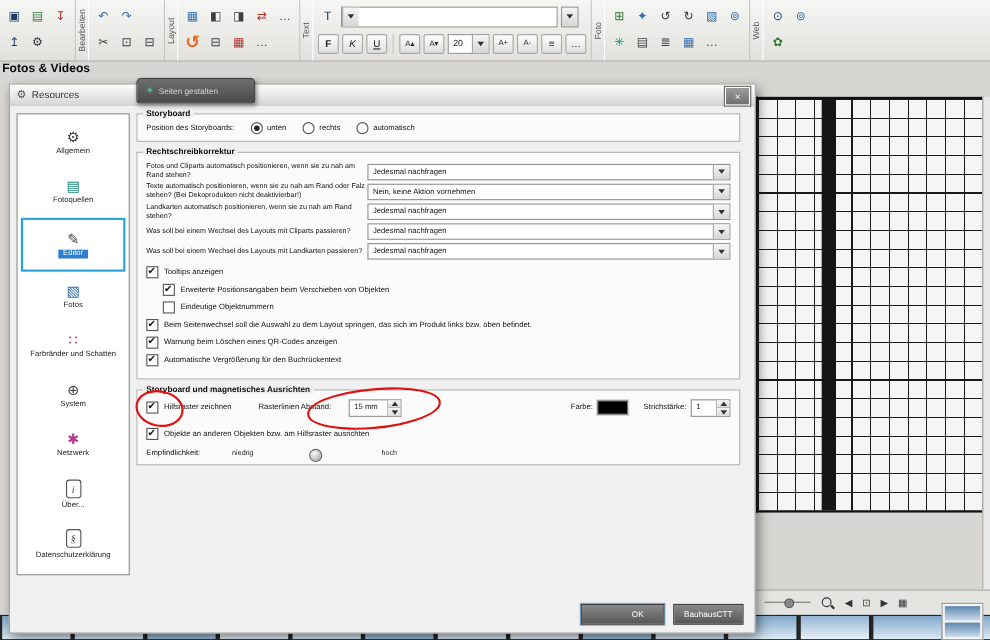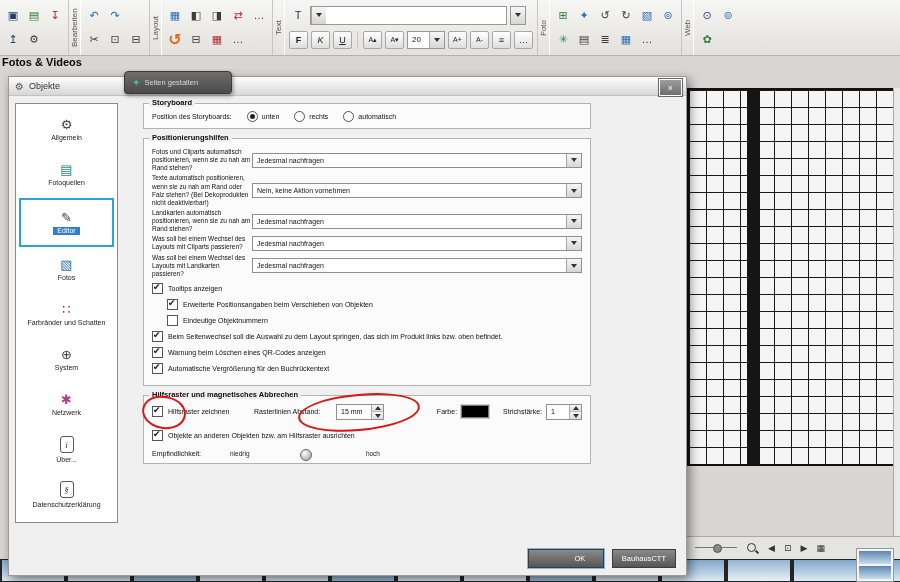--- a/index.html
+++ b/index.html
@@ -83,21 +83,21 @@
     padding:2px 3px;box-sizing:border-box;}
   .s-icon{font-size:13px;line-height:1;}
   .s-lbl{font-size:7px;color:#222;text-align:center;line-height:1.2;}
   .side-item.selected{border:2px solid #29a3dc;margin:0 3px;}
   .side-item.selected .s-lbl{background:#2f7fd0;color:#fff;padding:0 4px;}
   .icon-badge{width:12px;height:15px;border:1px solid #555;border-radius:3px;font-size:9px;
     font-family:"Liberation Serif","DejaVu Serif",serif;font-style:italic;
     display:flex;align-items:center;justify-content:center;color:#333;}
 
   
-  .content{position:absolute;left:134px;top:26px;width:448px;}
+  .content{position:absolute;left:115px;top:26px;width:549px;}
   .gbox{position:relative;border:1px solid #b3b3b3;background:#fbfbfb;margin:0 0 9px 0;
     padding:7px 8px 6px 8px;box-sizing:border-box;}
   .gtitle{position:absolute;top:-6px;left:5px;background:#f0f0f0;padding:0 3px;
     font-size:7.5px;font-weight:bold;color:#0a0a0a;}
 
   .sb-row{display:flex;align-items:center;gap:15px;font-size:7px;color:#111;}
   .opt{display:flex;align-items:center;gap:4px;}
   .radio{width:9px;height:9px;border:1px solid #555;border-radius:50%;background:#fff;position:relative;flex:none;}
   .radio.on::after{content:"";position:absolute;inset:2px;background:#222;border-radius:50%;}
 
@@ -293,21 +293,21 @@
   </div>
 
   <div class="mode-tab">
     <span class="mt-icon">✦</span>
     <span>Seiten gestalten</span>
   </div>
 
   <div class="dialog">
     <div class="titlebar">
       <span class="tb-gear">⚙</span>
-      <span>Objekte</span>
+      <span>Resources</span>
     </div>
     <div class="close-btn">×</div>
 
     <div class="sidebar">
       <div class="side-item">
         <span class="s-icon c-dark">⚙</span>
         <span class="s-lbl">Allgemein</span>
       </div>
       <div class="side-item">
         <span class="s-icon c-teal">▤</span>
@@ -358,21 +358,21 @@
             <span>rechts</span>
           </span>
           <span class="opt">
             <span class="radio"></span>
             <span>automatisch</span>
           </span>
         </div>
       </div>
 
       <div class="gbox">
-        <span class="gtitle">Positionierungshilfen</span>
+        <span class="gtitle">Rechtschreibkorrektur</span>
 
         <div class="qrow">
           <span class="question">Fotos und Cliparts automatisch positionieren, wenn sie zu nah am Rand stehen?</span>
           <div class="dropdown">
             <span class="dd-value">Jedesmal nachfragen</span>
             <span class="dd-btn"></span>
           </div>
         </div>
         <div class="qrow">
           <span class="question">Texte automatisch positionieren, wenn sie zu nah am Rand oder Falz stehen? (Bei Dekoprodukten nicht deaktivierbar!)</span>
@@ -423,21 +423,21 @@
           <span class="checkbox on"></span>
           <span>Warnung beim Löschen eines QR-Codes anzeigen</span>
         </div>
         <div class="cbrow">
           <span class="checkbox on"></span>
           <span>Automatische Vergrößerung für den Buchrückentext</span>
         </div>
       </div>
 
       <div class="gbox">
-        <span class="gtitle">Hilfsraster und magnetisches Abbrechen</span>
+        <span class="gtitle">Storyboard und magnetisches Ausrichten</span>
         <div class="gr-row1">
           <span class="annot a1"></span>
           <span class="annot a2"></span>
           <span class="cb-group">
             <span class="checkbox on"></span>
             <span>Hilfsraster zeichnen</span>
           </span>
           <span class="lab-spacing">Rasterlinien Abstand:</span>
           <span class="spin">
             <span class="sval">15 mm</span>

